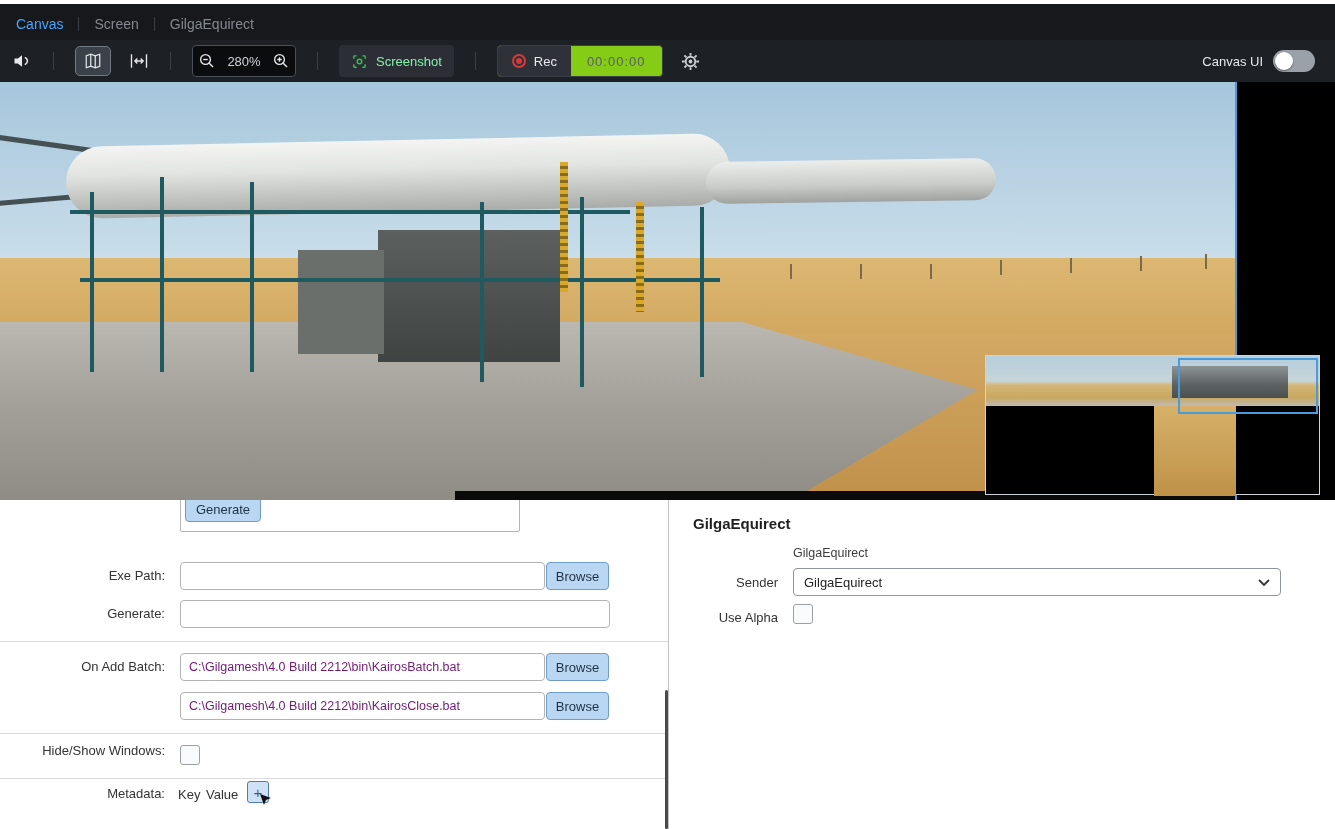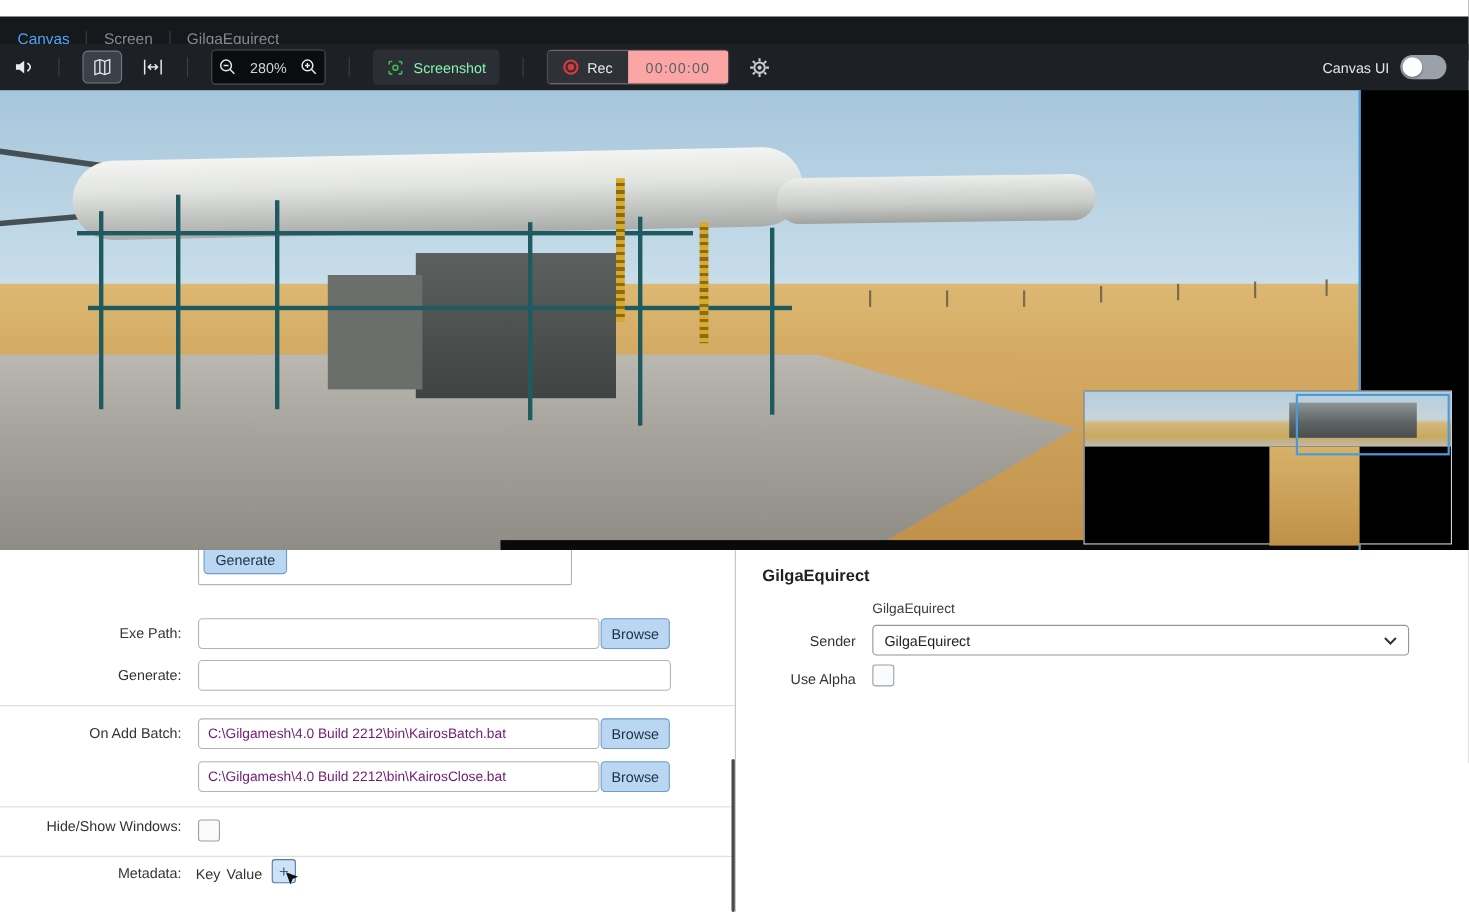--- a/index.html
+++ b/index.html
@@ -1,41 +1,41 @@
 <!DOCTYPE html>
 <html><head>
 <meta charset="utf-8">
 <style>
   * { box-sizing: border-box; margin: 0; padding: 0; }
   html,body { width:1335px; height:829px; overflow:hidden; background:#fff;
     font-family:"Liberation Sans", sans-serif; }
 
   
-  .tabbar { position:absolute; left:0; top:15px; width:1335px; height:40px;
+  .tabbar { position:absolute; left:0; top:4px; width:1335px; height:40px;
     background:#16181c; display:flex; align-items:center; padding-left:14px; gap:13px; }
   .tab { font-size:14px; color:#84898f; height:100%; display:flex; align-items:center;
     position:relative; cursor:pointer; padding:0 2px; }
   .tab.active { color:#4da3f7; }
   .tab.active::after { content:""; position:absolute; left:0; right:0; bottom:0;
     height:3px; background:#4da3f7; border-radius:2px; }
   .tab-sep { width:1px; height:14px; background:#3a3e44; }
 
   
   .toolbar { position:absolute; left:0; top:40px; width:1335px; height:42px;
     background:#1d2025; display:flex; align-items:center; padding:0 12px; gap:18px; }
   .tool-sep { width:1px; height:18px; background:#3c4046; margin:0 3px; }
   .iconbtn { display:flex; align-items:center; justify-content:center; cursor:pointer; }
   .map-btn { width:36px; height:30px; background:#3a4148; border:1px solid #717983;
     border-radius:5px; }
   .zoom-group { display:flex; align-items:center; height:32px; background:#0b0c0e;
     border:1px solid #4a5057; border-radius:4px; padding:0 5px; gap:5px; }
   .zoom-label { color:#cfd3d8; font-size:13px; min-width:46px; text-align:center; }
   .shot-btn { display:flex; align-items:center; gap:8px; height:32px; padding:0 12px;
     background:#2b2f35; border-radius:4px; color:#86efac; font-size:13px; cursor:pointer; }
-  .rec-group { display:flex; align-items:center; height:32px; background:#fca5a5;
+  .rec-group { display:flex; align-items:center; height:32px; background:#84cc16;
     border:1px solid #3a3f45; border-radius:4px; overflow:hidden; }
   .rec-btn { display:flex; align-items:center; gap:8px; height:100%; padding:0 14px;
     background:#2e3238; color:#e8eaed; font-size:13px; cursor:pointer; }
   .rec-dot { width:14px; height:14px; border:2px solid #d83a3a; border-radius:50%;
     display:flex; align-items:center; justify-content:center; }
   .rec-dot::after { content:""; width:6px; height:6px; background:#d83a3a; border-radius:50%; }
   .rec-timer { padding:0 16px; color:#596069; font-size:13px; letter-spacing:1px; }
   .canvasui { margin-left:auto; display:flex; align-items:center; gap:10px;
     color:#e4e7eb; font-size:13px; padding-right:8px; }
   .toggle { width:42px; height:22px; background:#9aa1a8; border-radius:11px;

